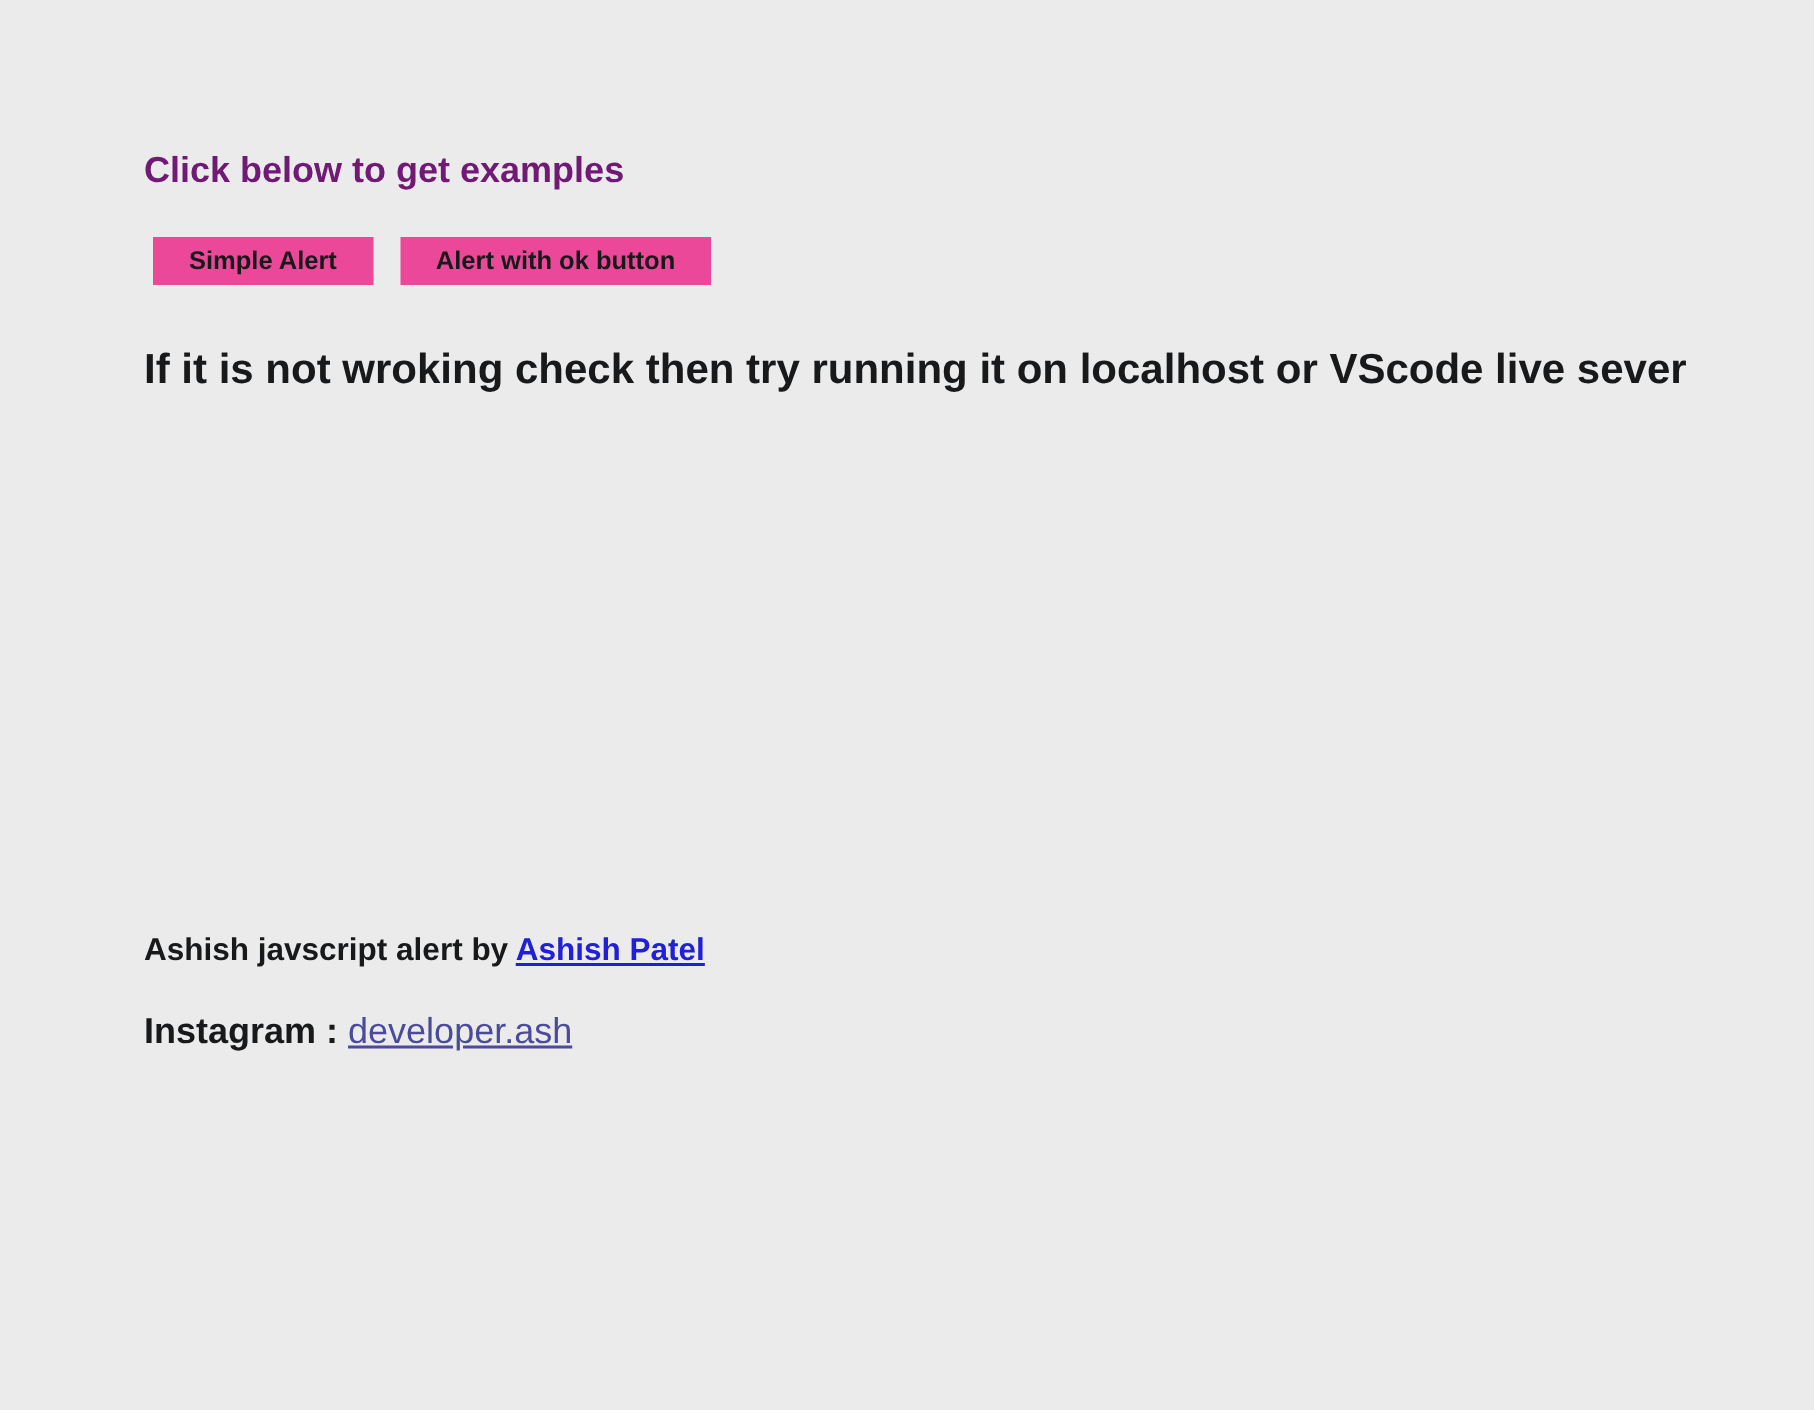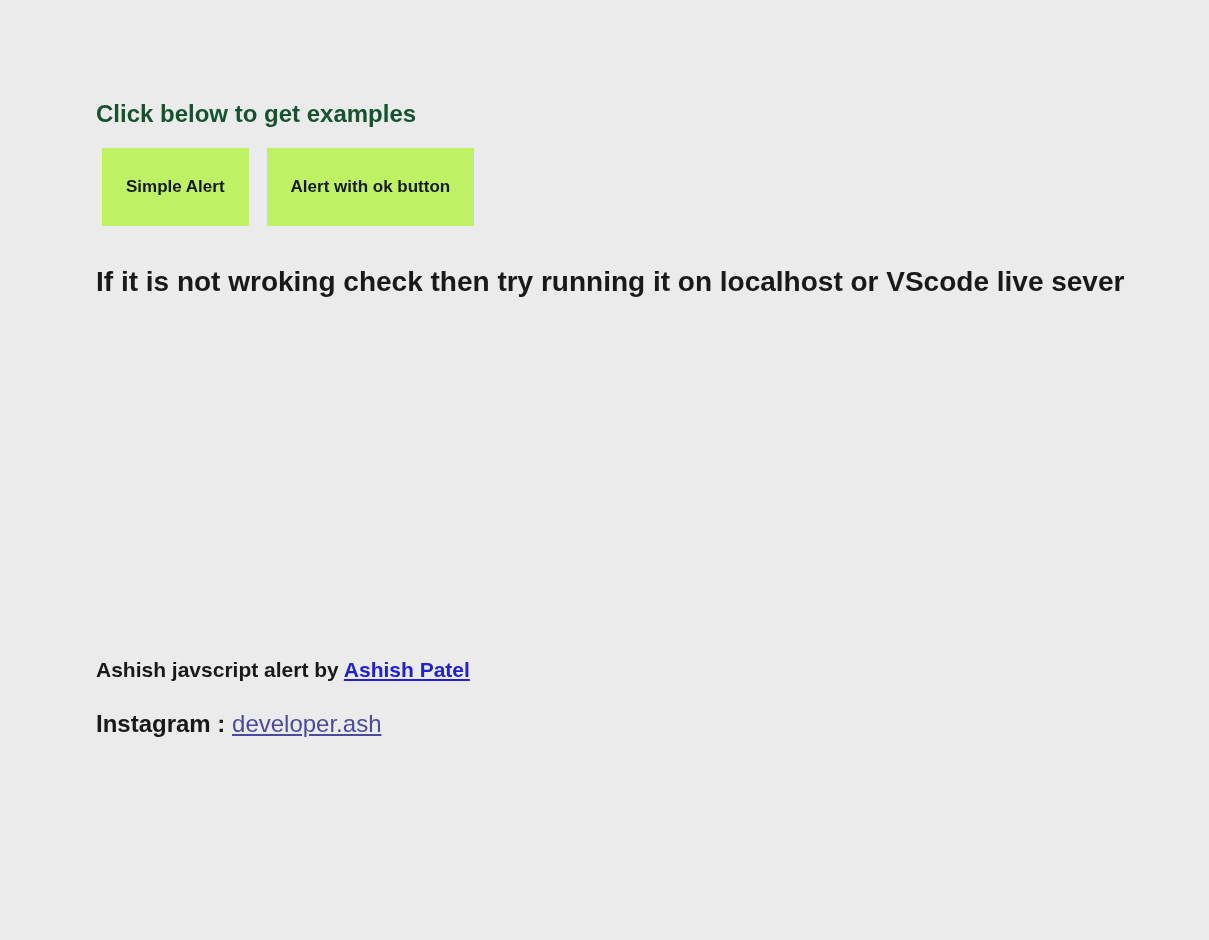--- a/index.html
+++ b/index.html
@@ -14,33 +14,33 @@
       height: 940px;
       padding: 0;
       color: #17191b;
     }
     .content {
       padding: 100px 96px 0 96px;
     }
     .heading-1 {
       font-size: 24px;
       font-weight: 700;
-      color: #14532d;
-      margin-bottom: 20px;
+      color: #701a75;
+      margin-bottom: 30px;
     }
     .button-row {
       display: flex;
       gap: 18px;
       margin-bottom: 40px;
       padding-left: 6px;
     }
     .btn {
-      background: #bef264;
+      background: #ec4899;
       border: none;
-      padding: 29px 24px;
+      padding: 6px 24px;
       font-size: 17px;
       font-weight: 600;
       color: #17191b;
       cursor: pointer;
       font-family: inherit;
     }
     .heading-2 {
       font-size: 28px;
       font-weight: 700;
       color: #17191b;

